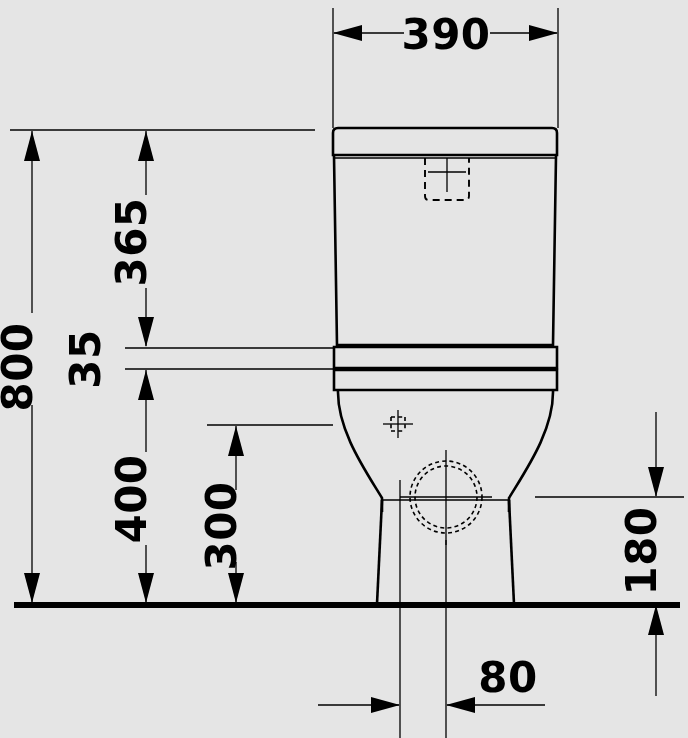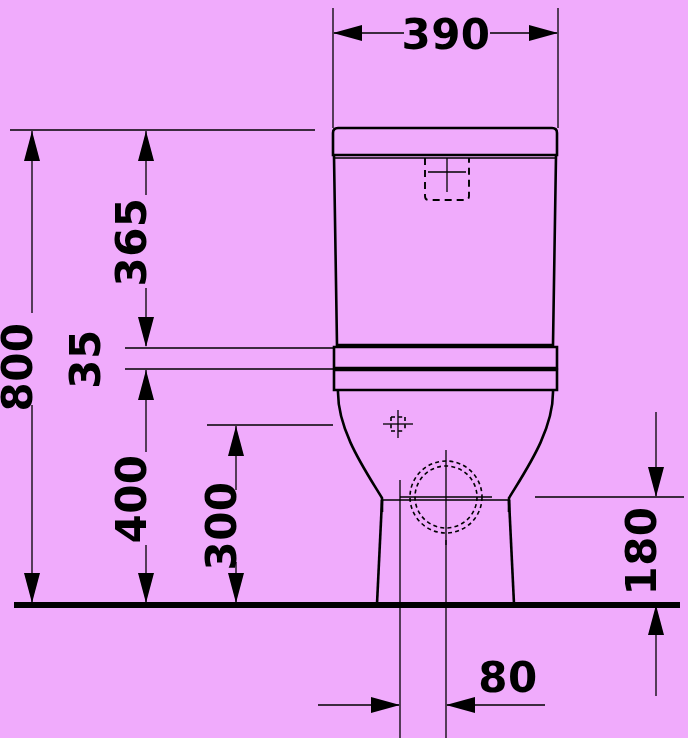--- a/index.html
+++ b/index.html
@@ -10,21 +10,21 @@
   body {
     width: 688px;
     height: 738px;
     font-family: "Liberation Sans", sans-serif;
     overflow: hidden;
   }
   #drawing-root {
     position: relative;
     width: 688px;
     height: 738px;
-    background: #f0abfc;
+    background: #e5e5e5;
   }
   svg#technical-drawing {
     display: block;
     width: 688px;
     height: 738px;
   }
   .outline {
     fill: none;
     stroke: #000000;
     stroke-width: 2.6;

